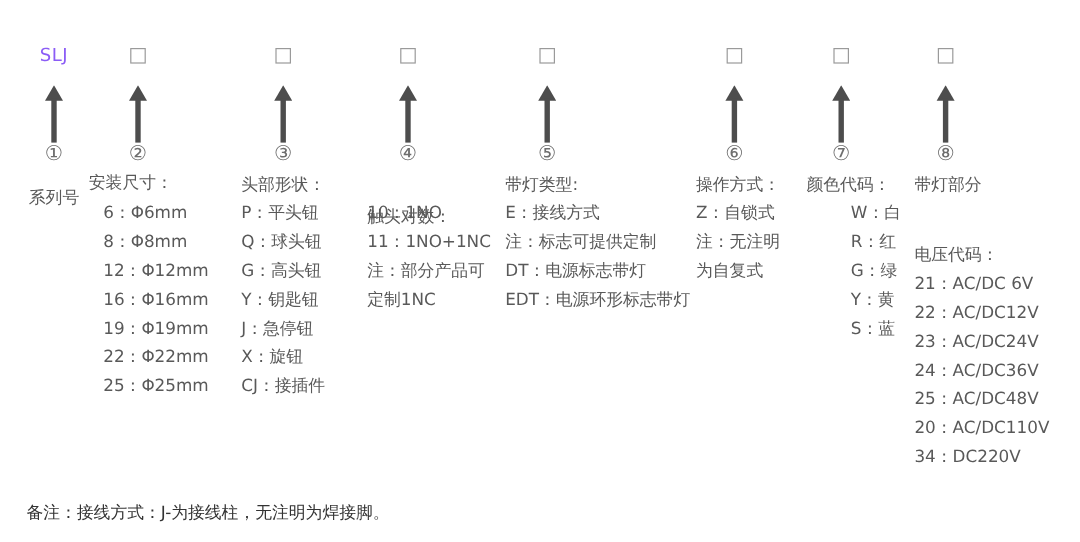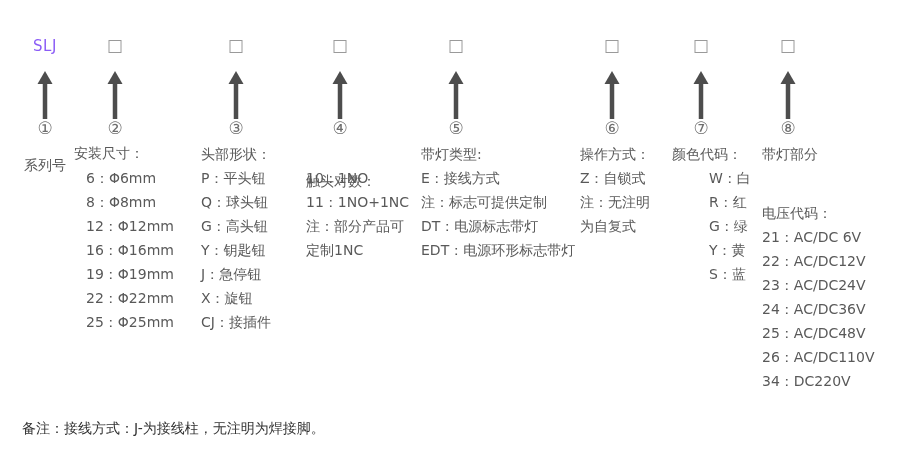--- a/index.html
+++ b/index.html
@@ -187,16 +187,16 @@
     </div>
     <div class="col-index centered" style="left: 788px; top: 120px;">⑧</div>
     <div class="col-header" style="left: 762px; top: 146px; text-align: right;">带灯部分</div>
     <div class="col-list" style="left: 762px; top: 177px; margin-top: 24px;">
       <div class="list-item">电压代码：</div>
       <div class="list-item">21：AC/DC 6V</div>
       <div class="list-item">22：AC/DC12V</div>
       <div class="list-item">23：AC/DC24V</div>
       <div class="list-item">24：AC/DC36V</div>
       <div class="list-item">25：AC/DC48V</div>
-      <div class="list-item">26：AC/DC110V</div>
+      <div class="list-item">20：AC/DC110V</div>
       <div class="list-item">34：DC220V</div>
     </div>
   </div>
 
 </body></html>

